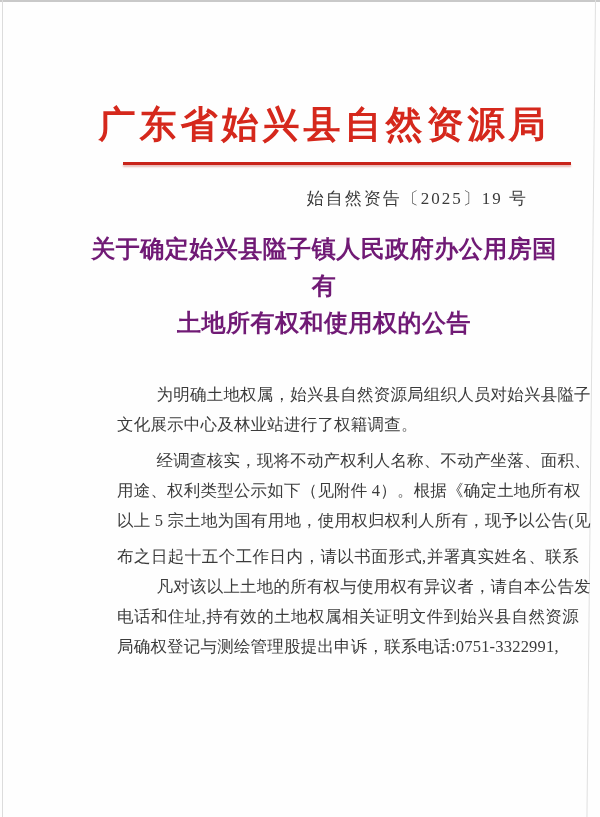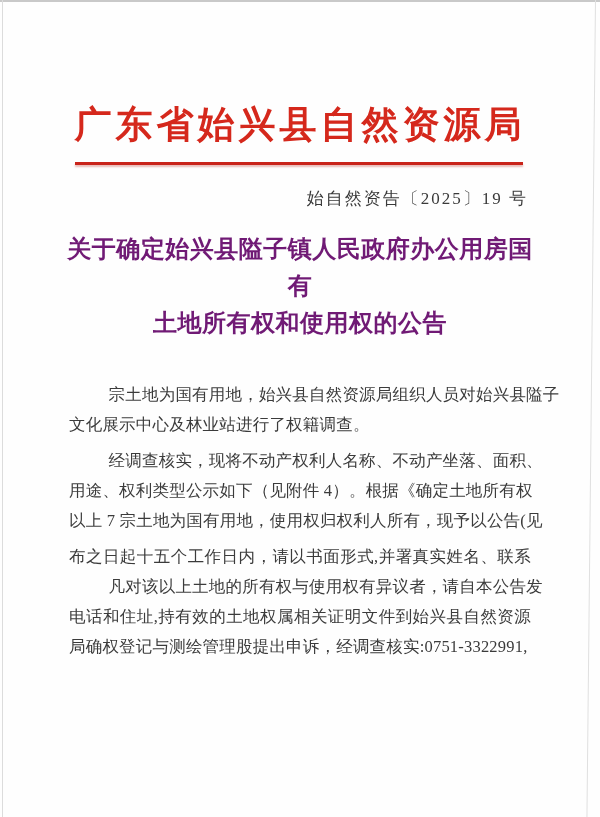--- a/index.html
+++ b/index.html
@@ -29,21 +29,21 @@
     background: #dcdcdc;
   }
   .edge-right {
     position: absolute;
     top: 0; right: 4px;
     width: 1px; height: 817px;
     background: #e0e0e0;
     transform: rotate(0.6deg);
     transform-origin: top right;
   }
-  .content { position: relative; }
+  .content { position: relative; margin-left: 48px; }
 
   .agency {
     margin: 103px 0 0 0;
     text-align: center;
     font-size: 37px;
     line-height: 44px;
     font-weight: 700;
     letter-spacing: 4px;
     color: #d5281c;
     white-space: nowrap;
@@ -112,32 +112,32 @@
     <div class="doc-number">始自然资告〔2025〕19 号</div>
 
     <h2 class="notice-title">
       <span class="t-line">关于确定始兴县隘子镇人民政府办公用房国有</span>
       <span class="t-line">土地所有权和使用权的公告</span>
     </h2>
 
     <div class="body-text">
 
       <p class="para">
-        <span class="line first">宗土地为国有用地，始兴县自然资源局组织人员对始兴县隘子</span>
+        <span class="line first">为明确土地权属，始兴县自然资源局组织人员对始兴县隘子</span>
         <span class="line last">文化展示中心及林业站进行了权籍调查。</span>
       </p>
 
       <p class="para">
         <span class="line first">经调查核实，现将不动产权利人名称、不动产坐落、面积、</span>
         <span class="line">用途、权利类型公示如下（见附件 4）。根据《确定土地所有权</span>
-        <span class="line">以上 7 宗土地为国有用地，使用权归权利人所有，现予以公告(见</span>
+        <span class="line">以上 5 宗土地为国有用地，使用权归权利人所有，现予以公告(见</span>
       </p>
 
       <p class="para">
         <span class="line">布之日起十五个工作日内，请以书面形式,并署真实姓名、联系</span>
         <span class="line first">凡对该以上土地的所有权与使用权有异议者，请自本公告发</span>
         <span class="line">电话和住址,持有效的土地权属相关证明文件到始兴县自然资源</span>
-        <span class="line last">局确权登记与测绘管理股提出申诉，经调查核实:0751-3322991,</span>
+        <span class="line last">局确权登记与测绘管理股提出申诉，联系电话:0751-3322991,</span>
       </p>
 
     </div>
   </div>
 </div>
 
 </body></html>

